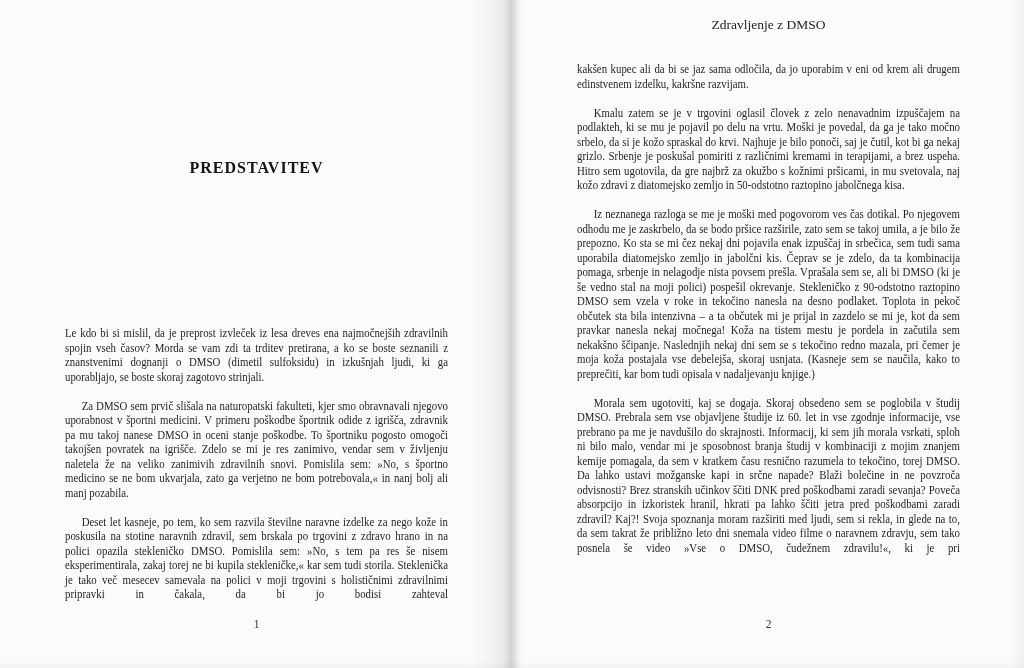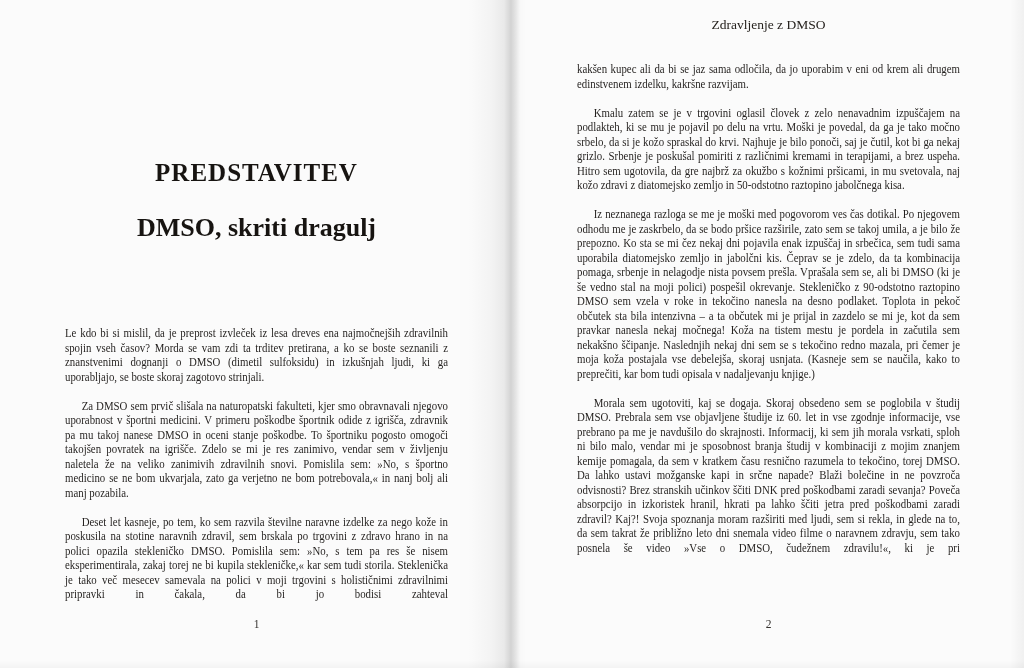--- a/index.html
+++ b/index.html
@@ -57,21 +57,21 @@
     background: linear-gradient(to bottom, rgba(0,0,0,0.00), rgba(0,0,0,0.03));
     pointer-events: none;
   }
 
   .section-label {
     position: absolute;
     top: 159px;
     left: 65px;
     width: 383px;
     text-align: center;
-    font-size: 25px;
+    font-size: 16px;
     font-weight: bold;
     letter-spacing: 1px;
     color: #171411;
   }
   .chapter-title {
     position: absolute;
     top: 213px;
     left: 65px;
     width: 383px;
     margin: 0;
@@ -121,21 +121,20 @@
     color: #33302d;
   }
 </style>
 </head>
 <body>
 
 <div class="spread">
 
   <div class="page left">
     <div class="section-label">PREDSTAVITEV</div>
-    <h1 class="chapter-title">DMSO, skriti dragulj</h1>
     <div class="body-text">
       <p class="noindent">Le kdo bi si mislil, da je preprost izvleček iz lesa dreves ena najmočnejših zdravilnih spojin vseh časov? Morda se vam zdi ta trditev pretirana, a ko se boste seznanili z znanstvenimi dognanji o DMSO (dimetil sulfoksidu) in izkušnjah ljudi, ki ga uporabljajo, se boste skoraj zagotovo strinjali.</p>
       <p>Za DMSO sem prvič slišala na naturopatski fakulteti, kjer smo obravnavali njegovo uporabnost v športni medicini. V primeru poškodbe športnik odide z igrišča, zdravnik pa mu takoj nanese DMSO in oceni stanje poškodbe. To športniku pogosto omogoči takojšen povratek na igrišče. Zdelo se mi je res zanimivo, vendar sem v življenju naletela že na veliko zanimivih zdravilnih snovi. Pomislila sem: »No, s športno medicino se ne bom ukvarjala, zato ga verjetno ne bom potrebovala,« in nanj bolj ali manj pozabila.</p>
       <p class="continues">Deset let kasneje, po tem, ko sem razvila številne naravne izdelke za nego kože in poskusila na stotine naravnih zdravil, sem brskala po trgovini z zdravo hrano in na polici opazila stekleničko DMSO. Pomislila sem: »No, s tem pa res še nisem eksperimentirala, zakaj torej ne bi kupila stekleničke,« kar sem tudi storila. Steklenička je tako več mesecev samevala na polici v moji trgovini s holističnimi zdravilnimi pripravki in čakala, da bi jo bodisi zahteval</p>
     </div>
     <div class="page-number">1</div>
   </div>
 
   <div class="page right">
     <div class="running-header">Zdravljenje z DMSO</div>

